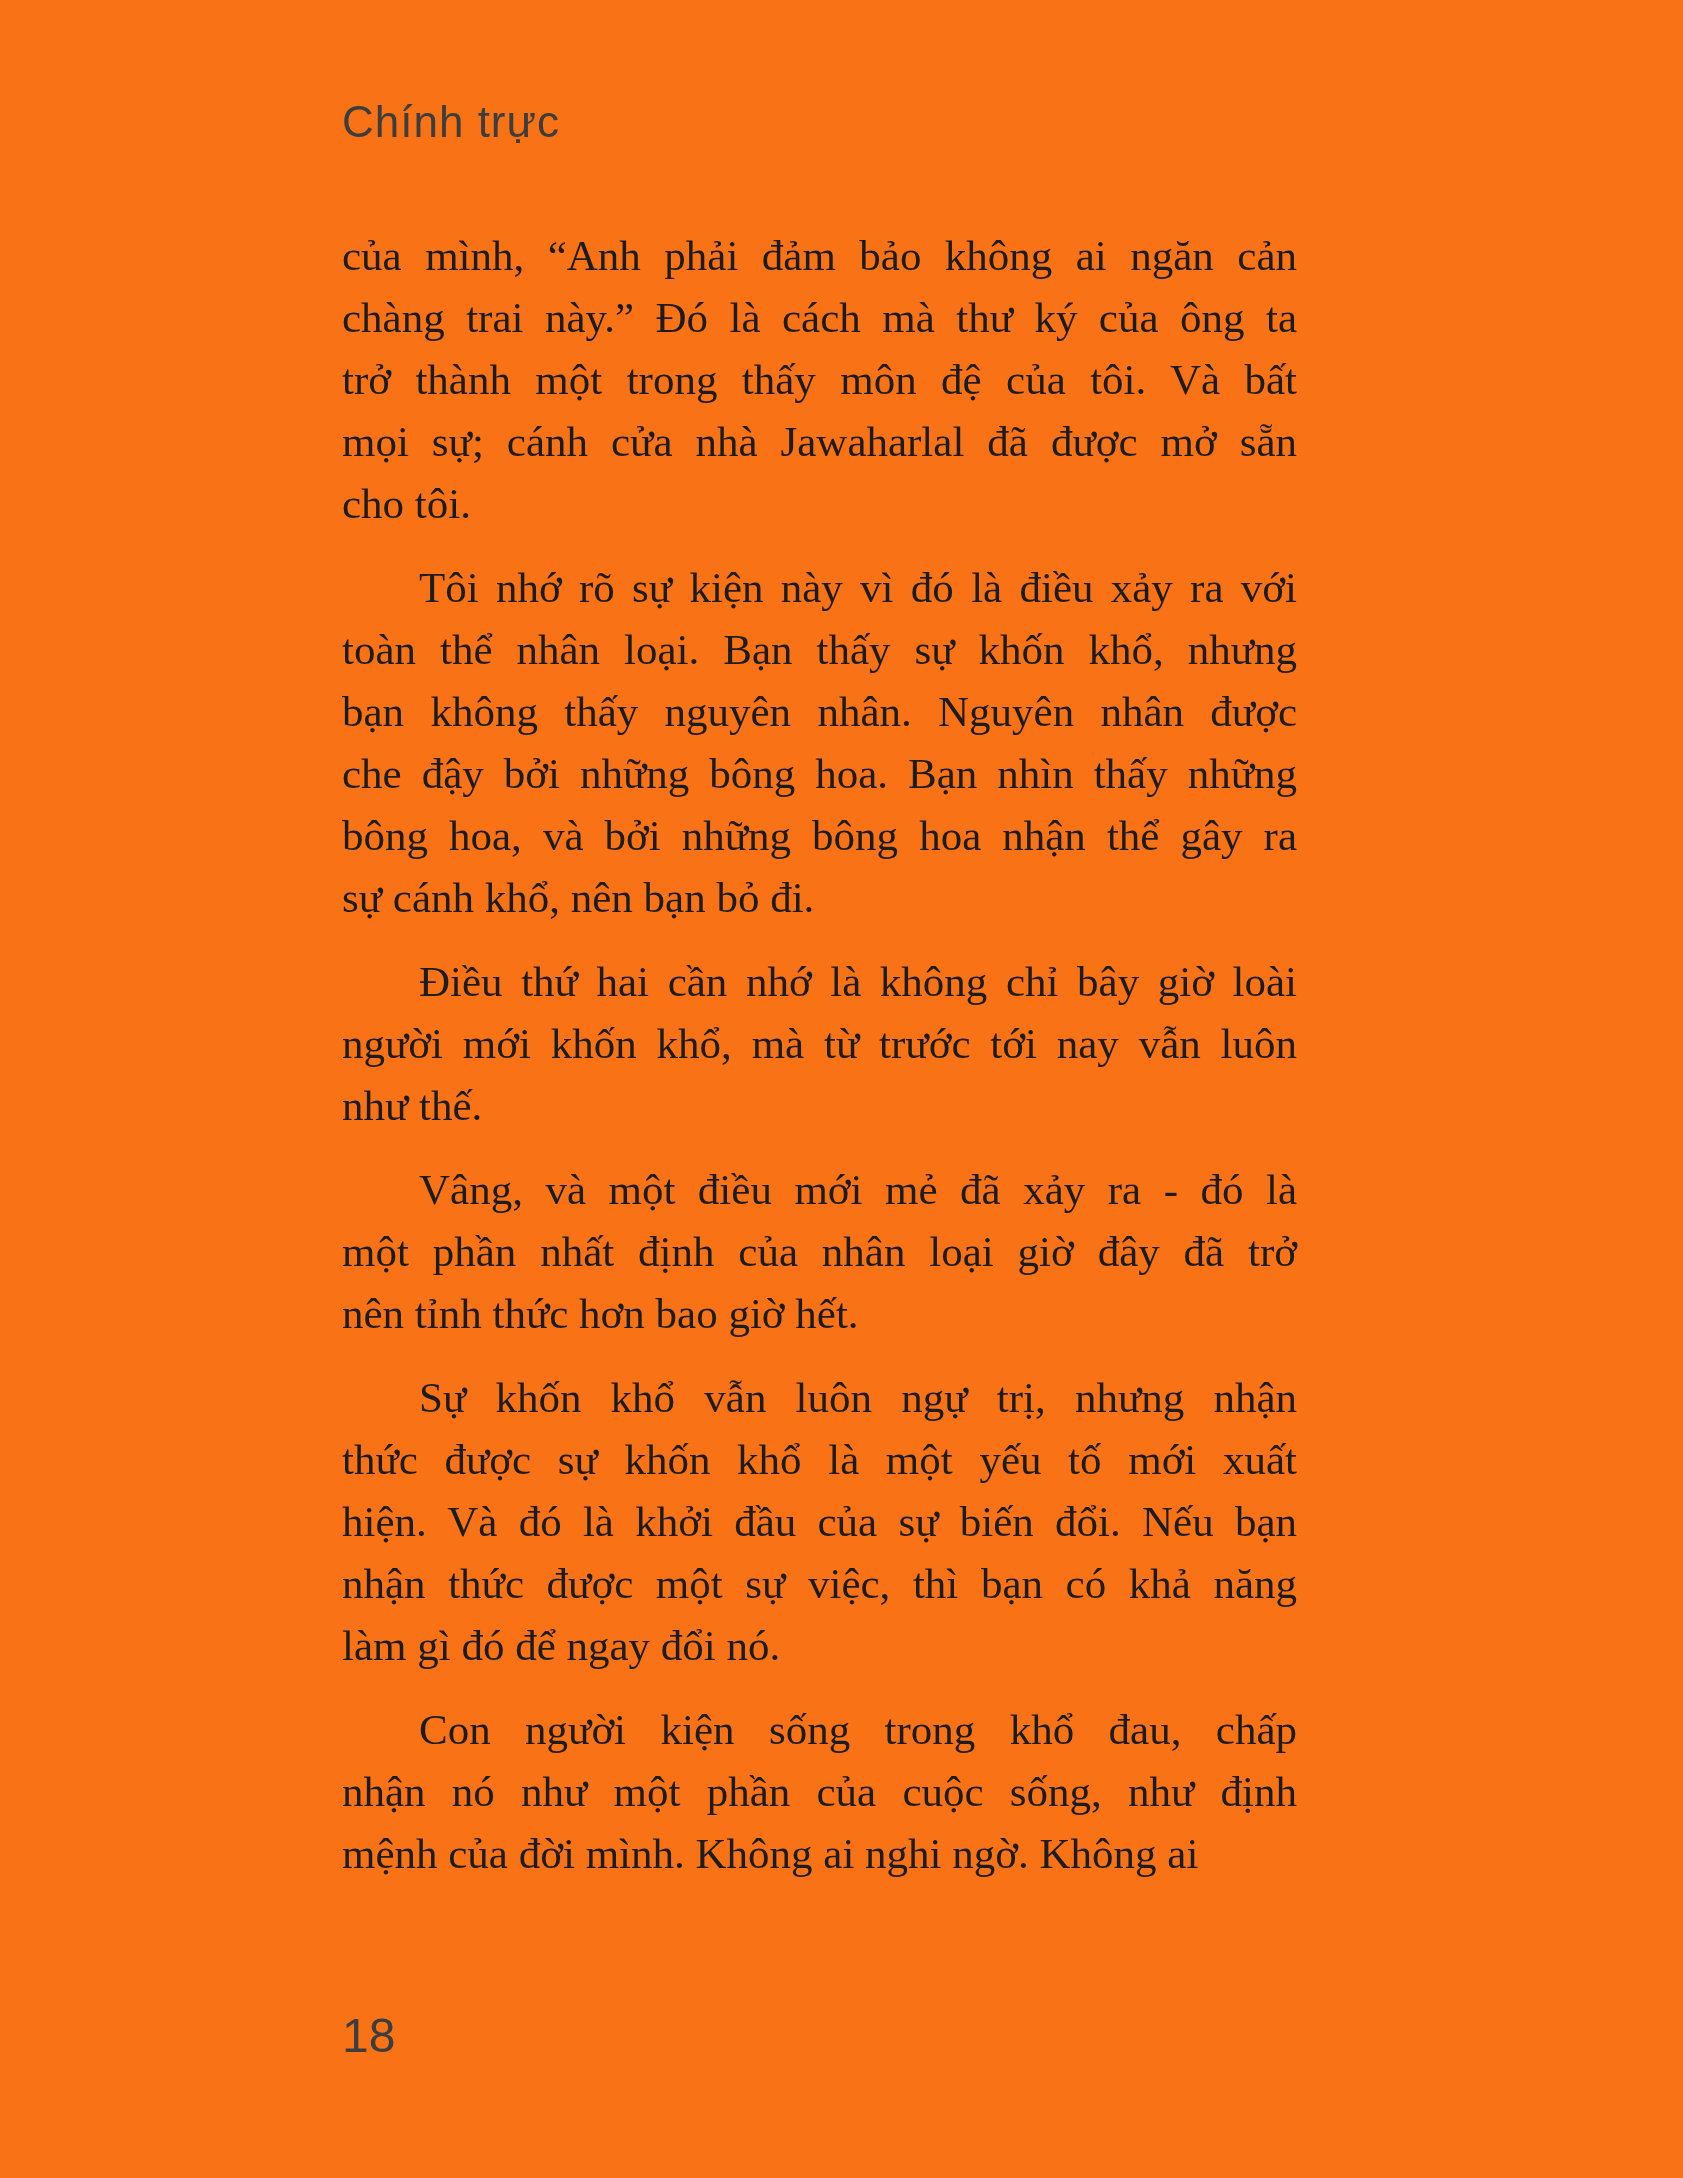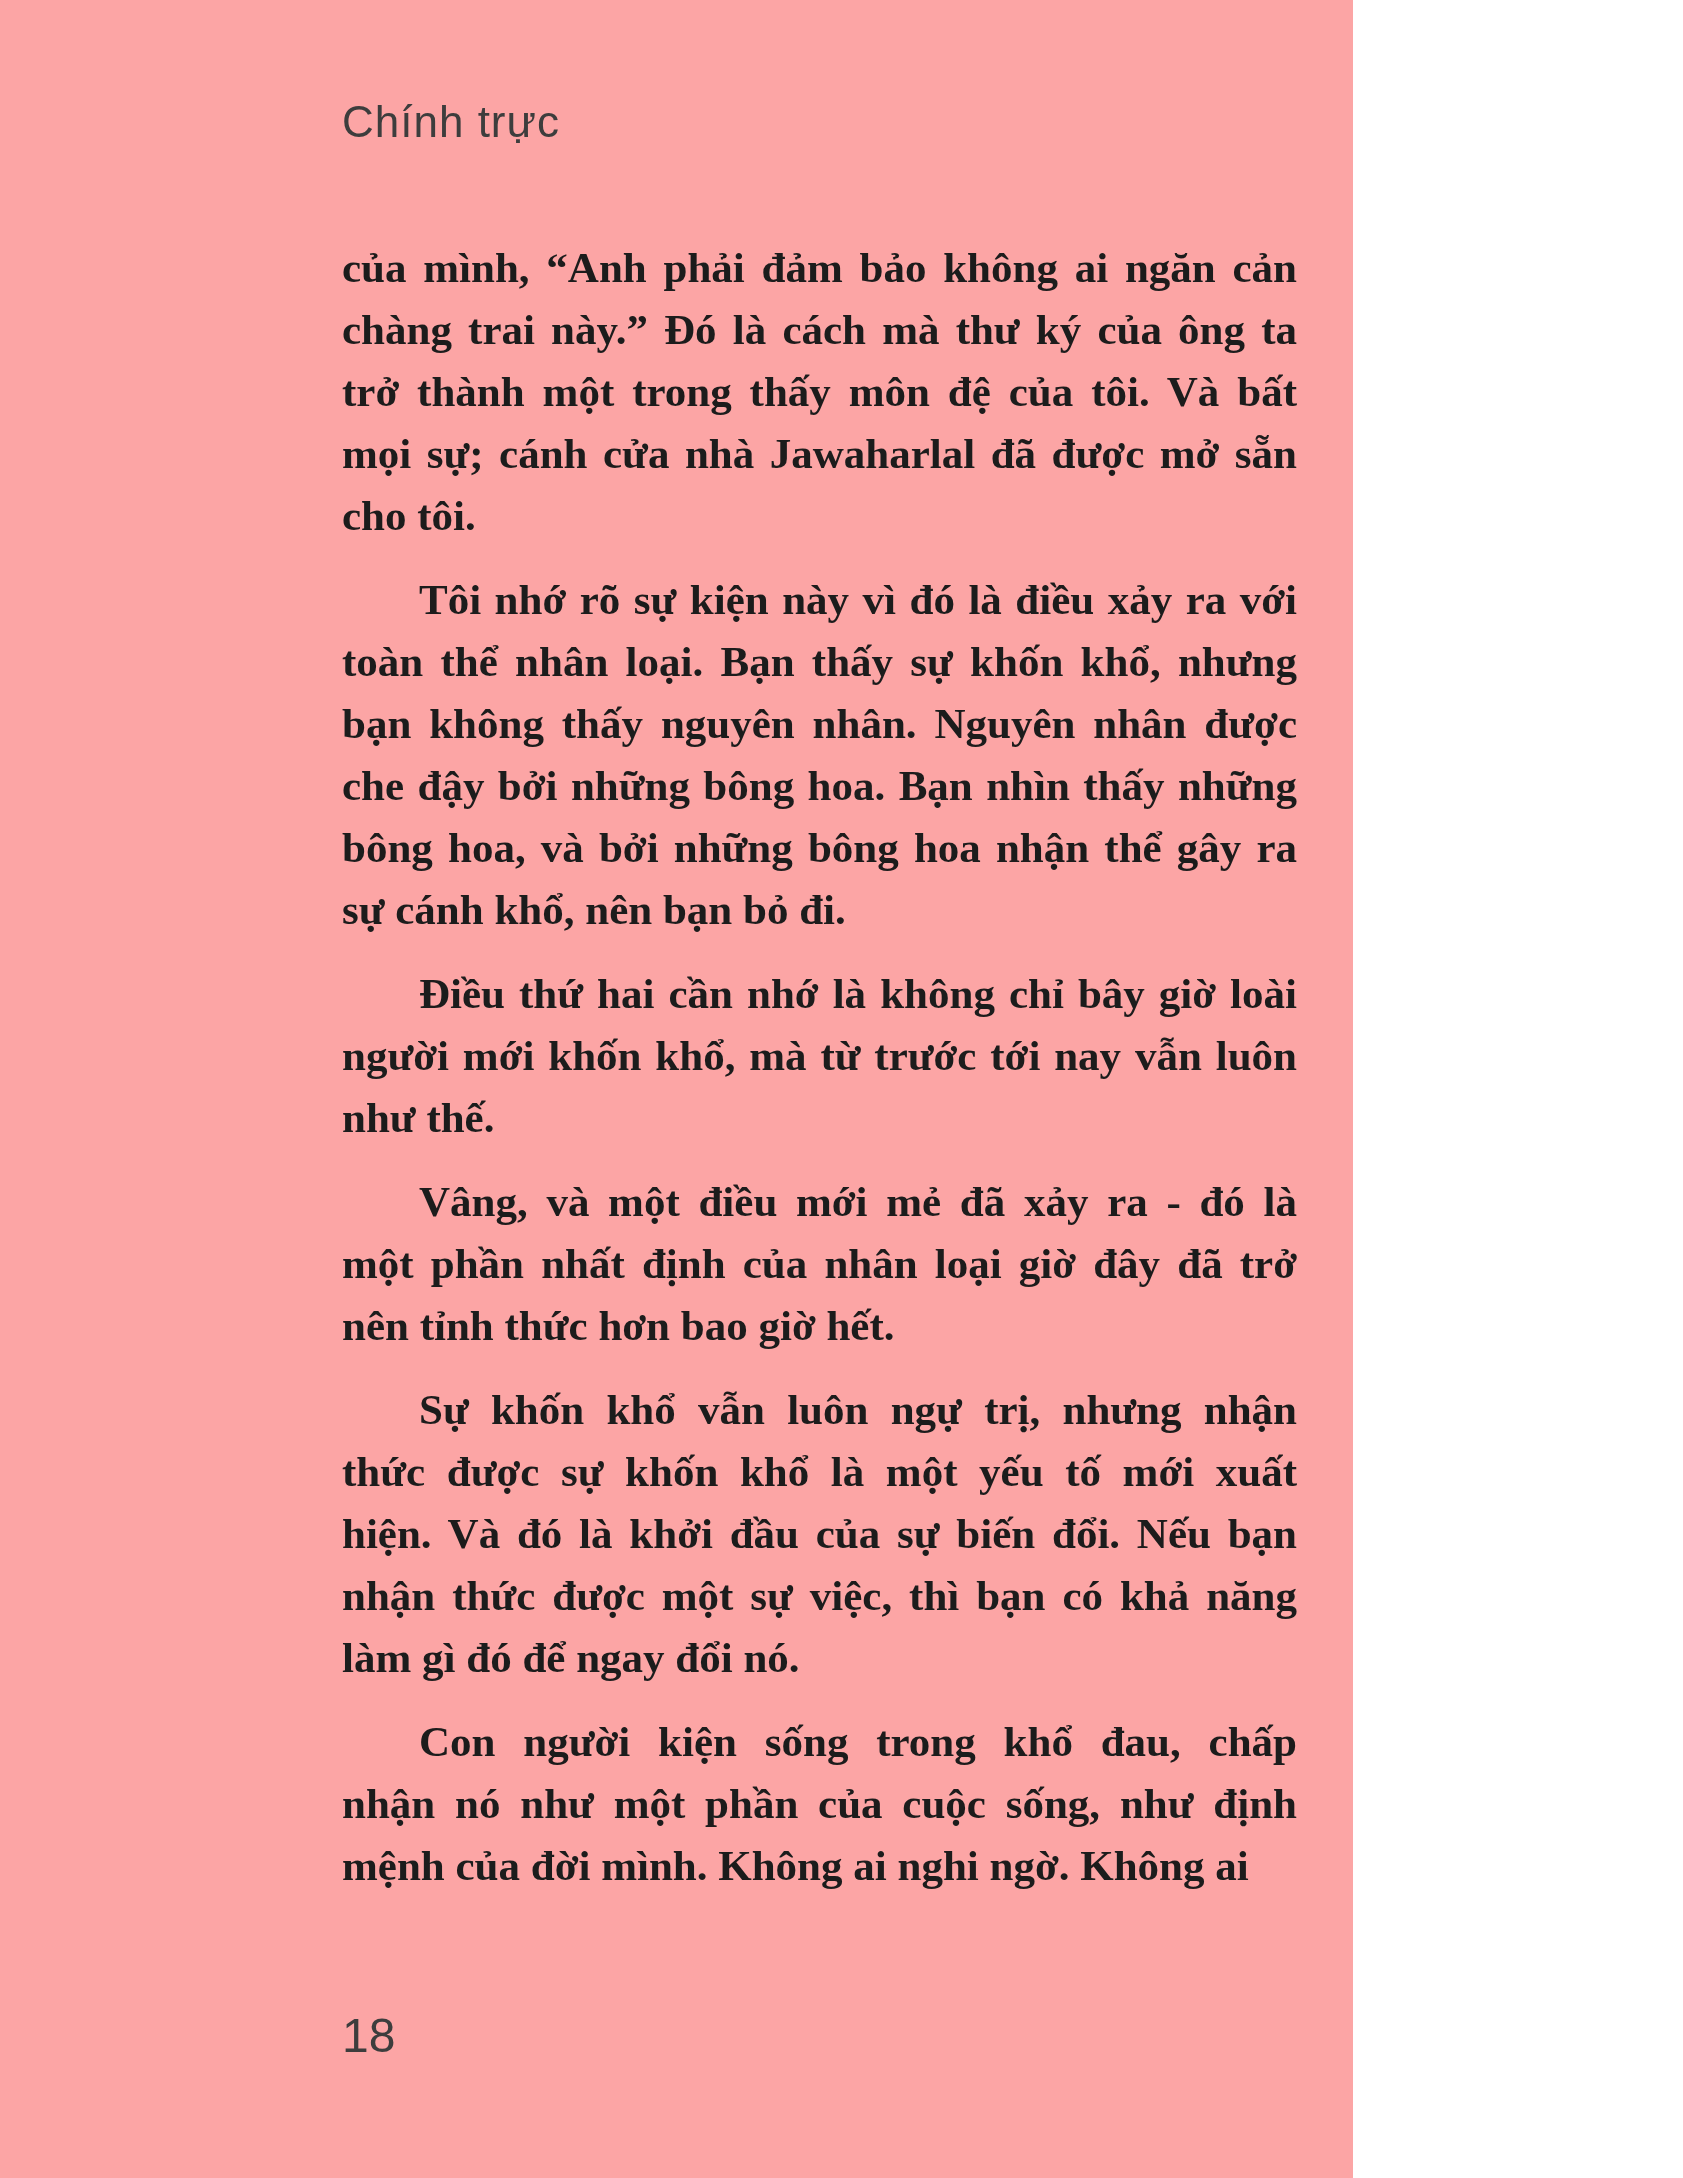--- a/index.html
+++ b/index.html
@@ -2,23 +2,23 @@
 <html><head>
 <meta charset="utf-8">
 <style>
   html, body {
     margin: 0;
     padding: 0;
     background: #ffffff;
   }
   .page {
     position: relative;
-    width: 1353px;
+    width: 1683px;
     height: 2178px;
-    background: #fca5a5;
+    background: #f97316;
     overflow: hidden;
     font-family: "Liberation Serif", serif;
   }
   .running-header {
     position: absolute;
     left: 342px;
     top: 97px;
     font-family: "Liberation Sans", sans-serif;
     font-weight: 300;
     font-size: 44px;
@@ -29,22 +29,21 @@
   .body-text {
     position: absolute;
     left: 342px;
     top: 225px;
     width: 955px;
     font-size: 43px;
     line-height: 62px;
     color: #1c1c1c;
   }
   .paragraph {
-    margin: 12px 0 22px 0;
-    font-weight: bold;
+    margin: 0 0 22px 0;
   }
   .paragraph:last-child {
     margin-bottom: 0;
   }
   .line {
     text-align: justify;
     text-align-last: justify;
   }
   .line.last {
     text-align-last: left;

